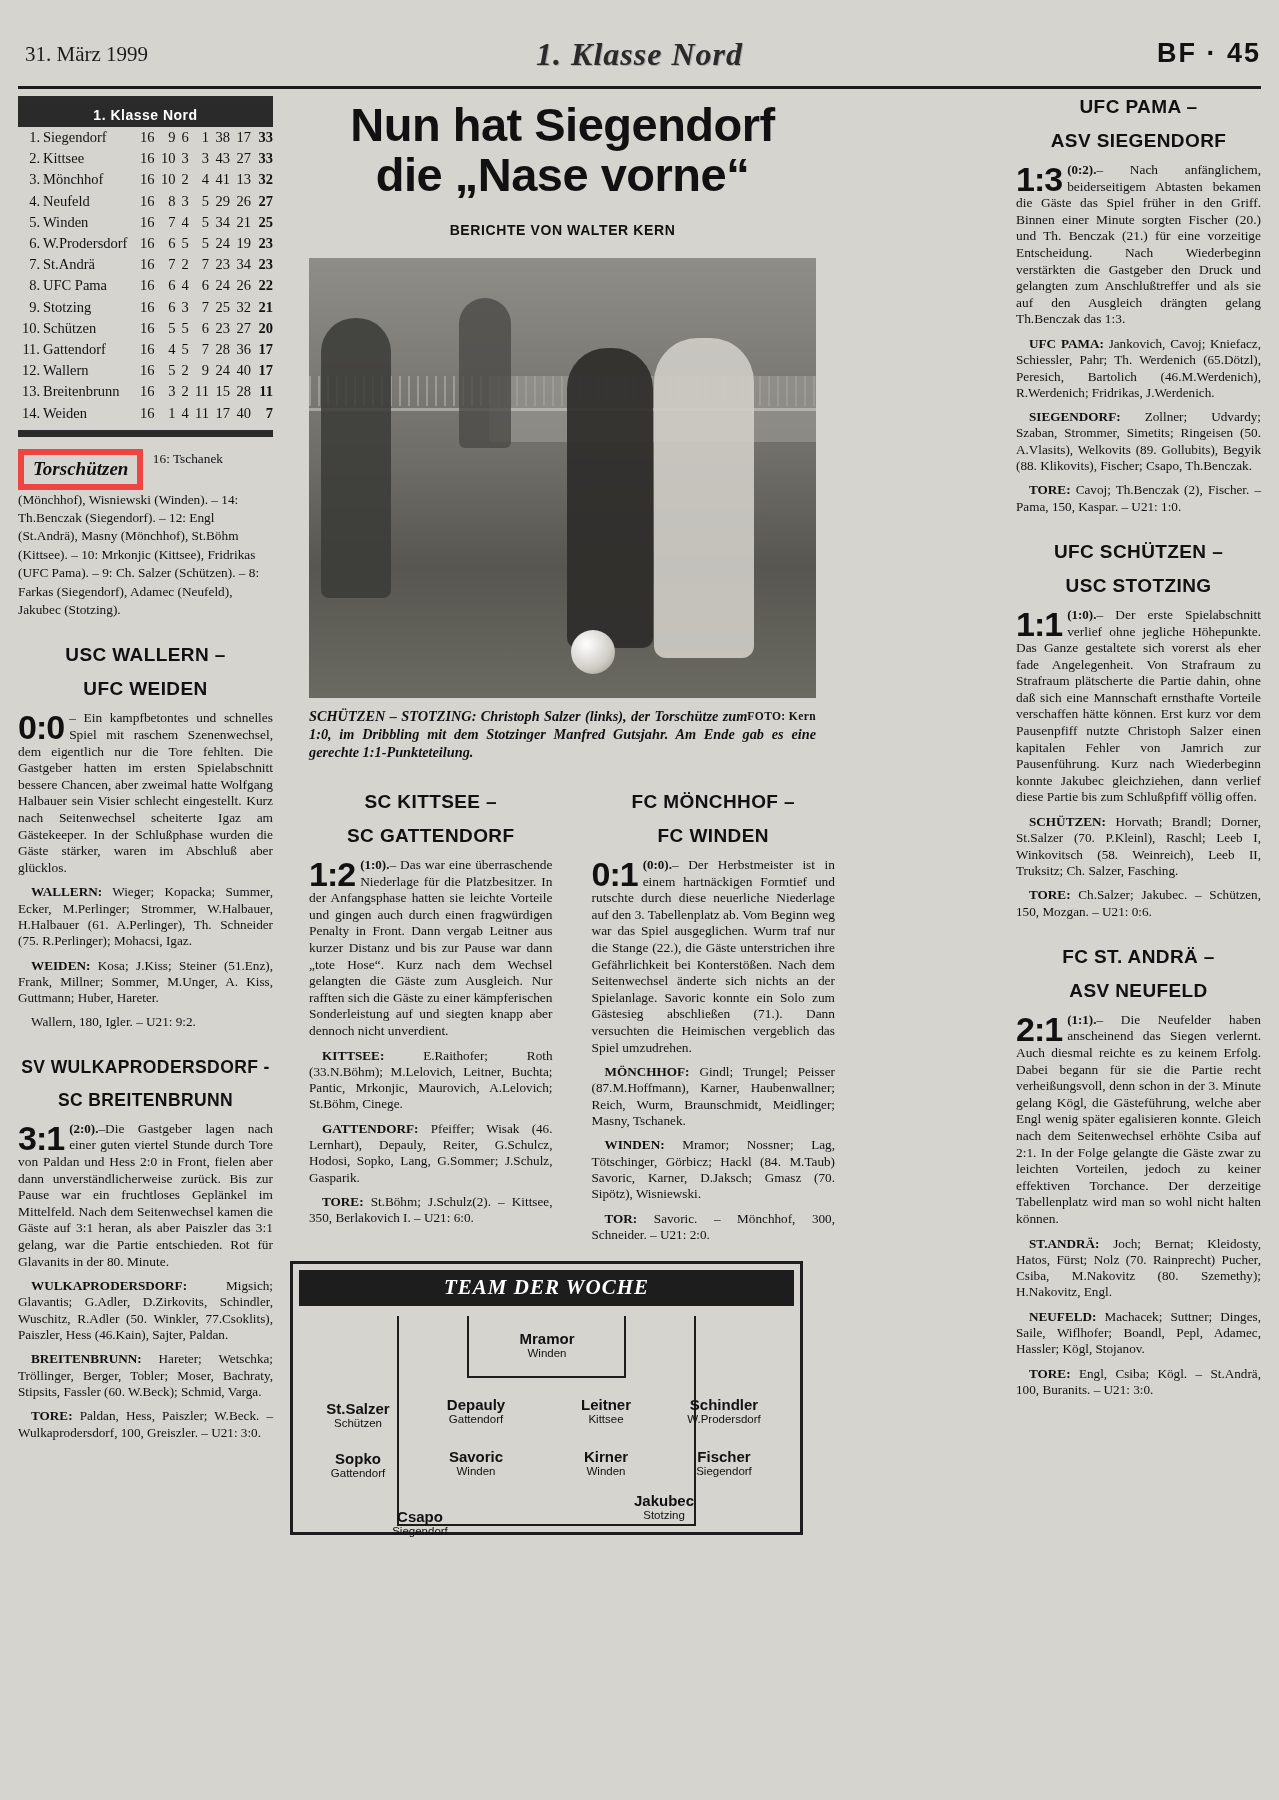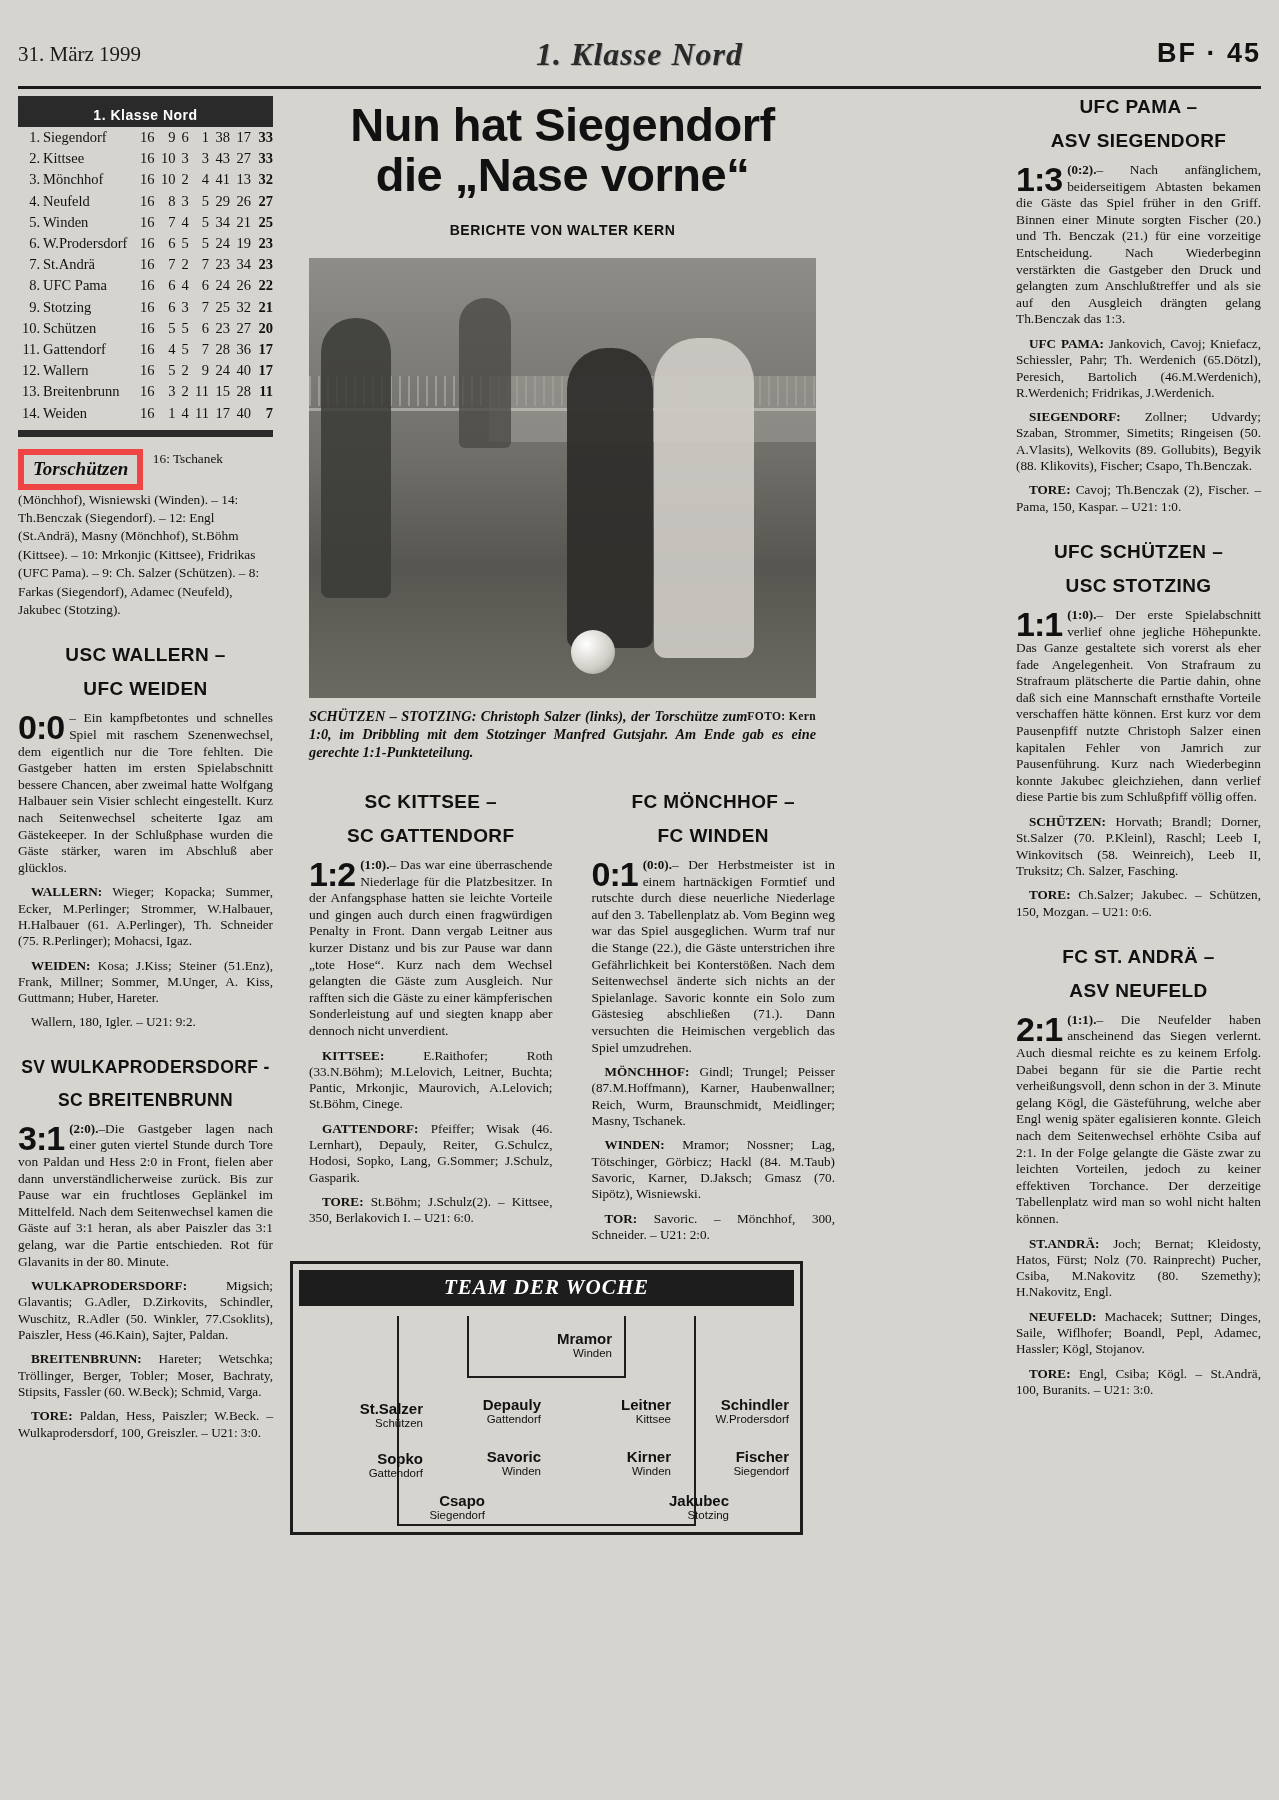--- a/index.html
+++ b/index.html
@@ -14,21 +14,21 @@
   .page{
     position:absolute;left:0;top:0;width:1279px;height:1800px;
     background:#d6d4cf;
   }
   
   .masthead{
     position:absolute;left:18px;top:30px;width:1243px;height:56px;
     border-bottom:3px solid #1b1b1b;
   }
   .masthead .date{
-    position:absolute;left:0;top:12px;font-size:21px;font-family:"Liberation Serif",serif;color:#1b1b1b;
+    position:absolute;left:7px;top:12px;font-size:21px;font-family:"Liberation Serif",serif;color:#1b1b1b;
   }
   .masthead .title{
     position:absolute;left:0;right:0;top:6px;text-align:center;
     font-family:"Liberation Serif",serif;font-style:italic;font-weight:bold;
     font-size:32px;letter-spacing:1px;color:#2a2a2a;
     text-shadow:1px 1px 0 #aaa;
   }
   .masthead .pageno{
     position:absolute;right:0;top:8px;font-size:27px;font-weight:bold;letter-spacing:2px;color:#111;
   }
@@ -128,21 +128,21 @@
   .tdw{
     margin-top:18px;border:3px solid #1d1d1d;padding:6px;width:495px;
   }
   .tdw-title{
     background:#1d1d1d;color:#fff;text-align:center;font-family:"Liberation Serif",serif;
     font-style:italic;font-weight:bold;font-size:21px;padding:5px 0 6px 0;letter-spacing:1px;
   }
   .pitch{position:relative;height:216px;margin-top:4px;}
   .pitch .box-out{position:absolute;left:98px;right:98px;top:6px;bottom:0;border:2px solid #1d1d1d;border-top:none;}
   .pitch .box-in{position:absolute;left:168px;right:168px;top:6px;height:60px;border:2px solid #1d1d1d;border-top:none;}
-  .pl{position:absolute;text-align:right;width:130px;}
+  .pl{position:absolute;text-align:center;width:130px;}
   .pl .n{font-weight:bold;font-size:15px;}
   .pl .c{font-size:11.5px;}
   .sub{font-size:13px;font-weight:bold;}
 </style>
 </head>
 <body>
 
 <div class="page">
 
   <div class="masthead">
@@ -463,21 +463,21 @@
         </div>
         <div class="pl" style="left:242px;top:138px;">
           <div class="n">Kirner</div>
           <div class="c">Winden</div>
         </div>
         <div class="pl" style="left:360px;top:138px;">
           <div class="n">Fischer</div>
           <div class="c">Siegendorf</div>
         </div>
 
-        <div class="pl" style="left:56px;top:182px;">
+        <div class="pl" style="left:56px;top:198px;">
           <div class="n">Csapo</div>
           <div class="c">Siegendorf</div>
         </div>
         <div class="pl" style="left:300px;top:182px;">
           <div class="n">Jakubec</div>
           <div class="c">Stotzing</div>
         </div>
       </div>
     </div>
   </div>

